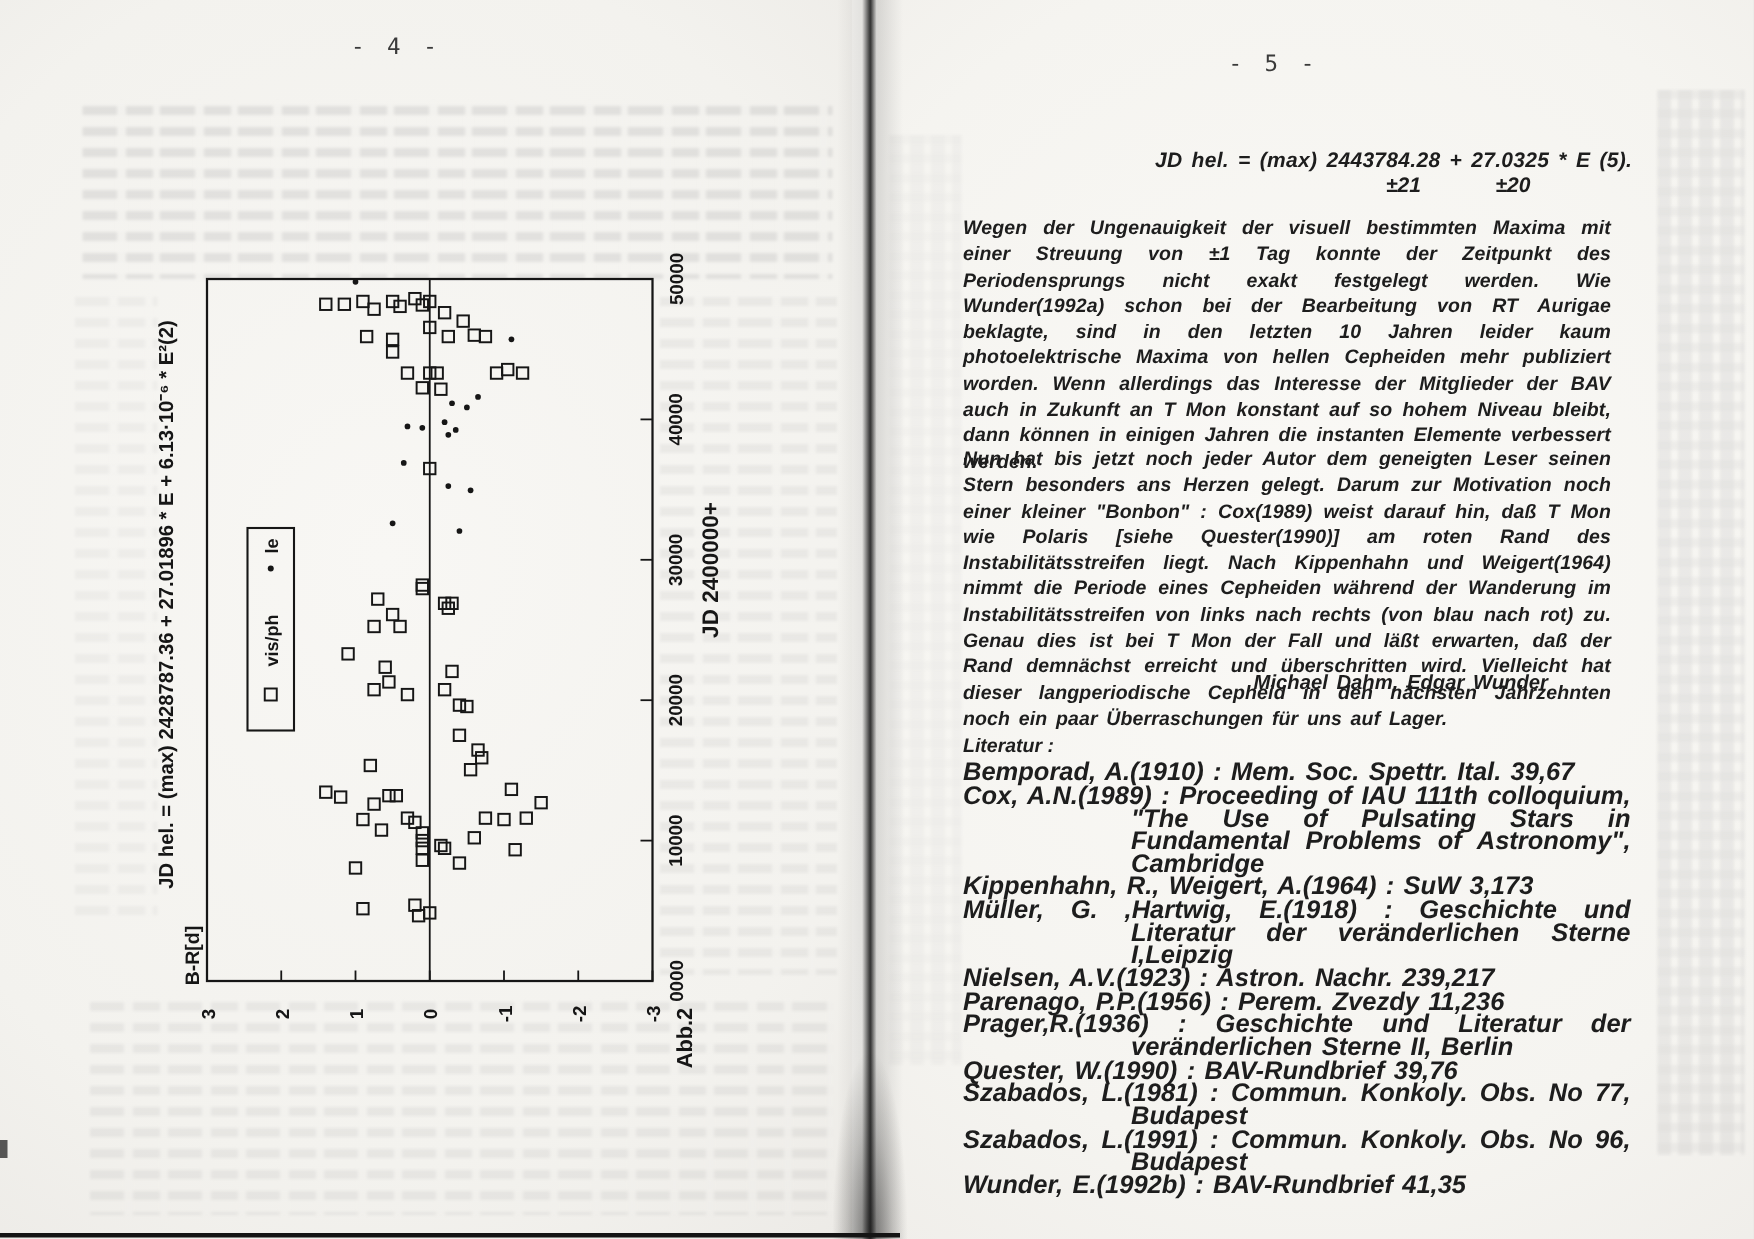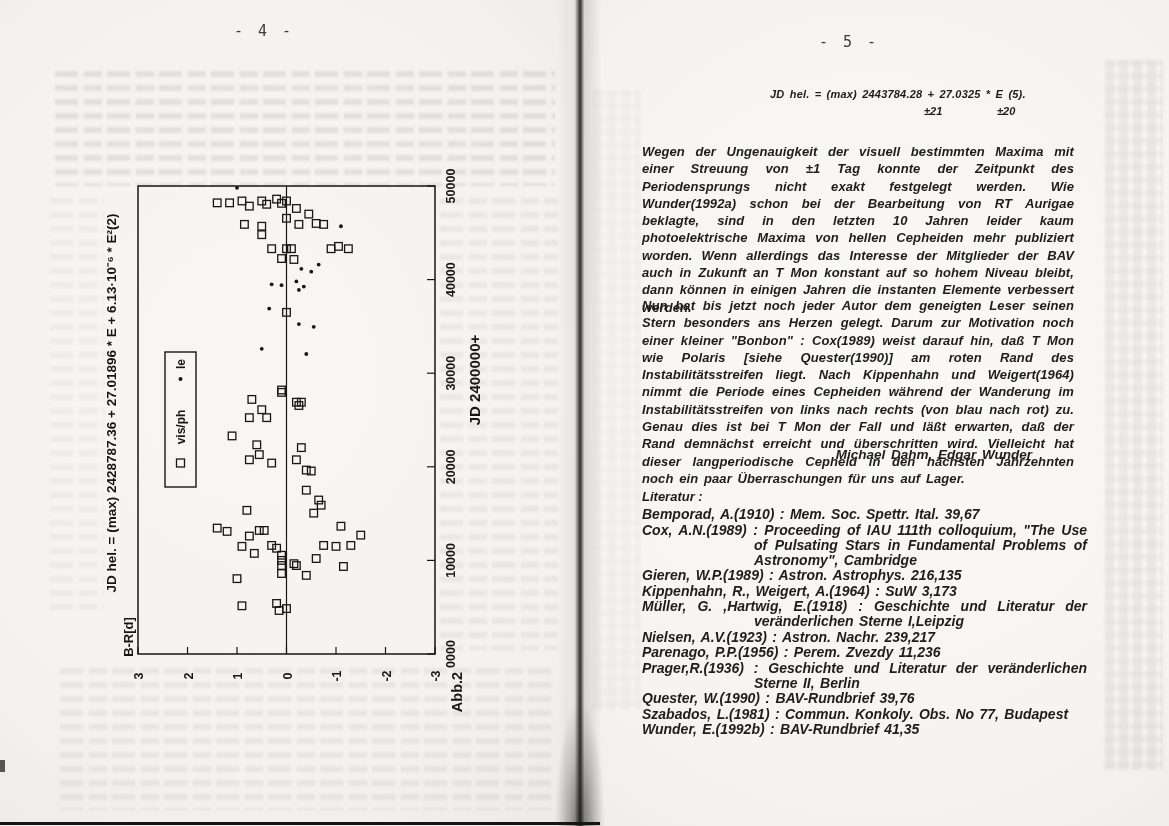--- a/index.html
+++ b/index.html
@@ -30,32 +30,32 @@
       repeating-linear-gradient(90deg, rgba(255,255,255,0) 0 23px, rgba(244,243,240,0.9) 23px 29px, rgba(255,255,255,0) 29px 47px, rgba(244,243,240,0.9) 47px 52px),
       repeating-linear-gradient(180deg, rgba(88,88,95,0.55) 3px 9px, rgba(0,0,0,0) 9px 17px);}
   .bleed-table{
     background-image:
       repeating-linear-gradient(90deg, rgba(88,88,98,0.5) 0 9px, rgba(0,0,0,0) 9px 14px),
       repeating-linear-gradient(180deg, rgba(88,88,98,0.35) 0 6px, rgba(0,0,0,0) 6px 13px);}
 
   
   .rp-content{position:absolute;left:57px;width:455px;color:#1d1d1d;
     font-weight:bold;font-style:italic;}
-  .equation{position:absolute;left:0;top:0;width:455px;height:44px;font-size:11px;text-decoration:underline;}
+  .equation{position:absolute;left:0;top:10px;width:455px;height:44px;font-size:14px;text-decoration:underline;}
   .equation .eq-line{position:absolute;left:128px;top:0;white-space:nowrap;letter-spacing:0.2px;word-spacing:2px;}
   .equation .eq-err1{position:absolute;left:282px;top:17px;}
   .equation .eq-err2{position:absolute;left:355px;top:17px;}
   .para{position:absolute;left:0;width:432px;font-size:13px;line-height:17.3px;
     text-align:justify;word-spacing:2px;letter-spacing:0.1px;}
   .para-1{top:42px;}
   .para-2{top:196px;}
   .signature{position:absolute;left:0;top:359px;width:390px;text-align:right;font-size:13.5px;word-spacing:2px;}
   .lit-heading{position:absolute;left:0;top:401px;font-size:13px;}
   .ref-list{position:absolute;left:0;top:419px;width:445px;margin:0;padding:0;list-style:none;
-    font-size:14px;line-height:15px;}
+    font-size:17px;line-height:15px;}
   .ref-list li{padding-left:112px;text-indent:-112px;text-align:justify;word-spacing:1.5px;margin:0 0 0.5px 0;}
 
   svg text{font-family:"Liberation Sans",sans-serif;}
 </style>
 </head>
 <body>
 
 <div class="scan">
 
   <div class="page page-left">
@@ -217,28 +217,28 @@
 
       <p class="para para-2">Nun hat bis jetzt noch jeder Autor dem geneigten Leser seinen Stern besonders ans Herzen gelegt. Darum zur Motivation noch einer kleiner "Bonbon" : Cox(1989) weist darauf hin, daß T Mon wie Polaris [siehe Quester(1990)] am roten Rand des Instabilitätsstreifen liegt. Nach Kippenhahn und Weigert(1964) nimmt die Periode eines Cepheiden während der Wanderung im Instabilitätsstreifen von links nach rechts (von blau nach rot) zu. Genau dies ist bei T Mon der Fall und läßt erwarten, daß der Rand demnächst erreicht und überschritten wird. Vielleicht hat dieser langperiodische Cepheid in den nächsten Jahrzehnten noch ein paar Überraschungen für uns auf Lager.</p>
 
       <div class="signature">Michael Dahm, Edgar Wunder</div>
 
       <div class="lit-heading">Literatur :</div>
 
       <ul class="ref-list">
           <li>Bemporad, A.(1910) : Mem. Soc. Spettr. Ital. 39,67</li>
           <li>Cox, A.N.(1989) : Proceeding of IAU 111th colloquium, "The Use of Pulsating Stars in Fundamental Problems of Astronomy", Cambridge</li>
-          <li>Gieren, W.P.(1989) : Astron. Astrophys. 216,135</li>
           <li>Kippenhahn, R., Weigert, A.(1964) : SuW 3,173</li>
           <li>Müller, G. ,Hartwig, E.(1918) : Geschichte und Literatur der veränderlichen Sterne I,Leipzig</li>
           <li>Nielsen, A.V.(1923) : Astron. Nachr. 239,217</li>
           <li>Parenago, P.P.(1956) : Perem. Zvezdy 11,236</li>
           <li>Prager,R.(1936) : Geschichte und Literatur der veränderlichen Sterne II, Berlin</li>
           <li>Quester, W.(1990) : BAV-Rundbrief 39,76</li>
           <li>Szabados, L.(1981) : Commun. Konkoly. Obs. No 77, Budapest</li>
+          <li>Szabados, L.(1991) : Commun. Konkoly. Obs. No 96, Budapest</li>
           <li>Wunder, E.(1992b) : BAV-Rundbrief 41,35</li>
         </ul>
     </div>
   </div>
 
   <div class="gutter"></div>
   <div class="gutter-bottom"></div>
   <div class="bottom-edge"></div>
   <div class="corner-mark"></div>
 </div>

